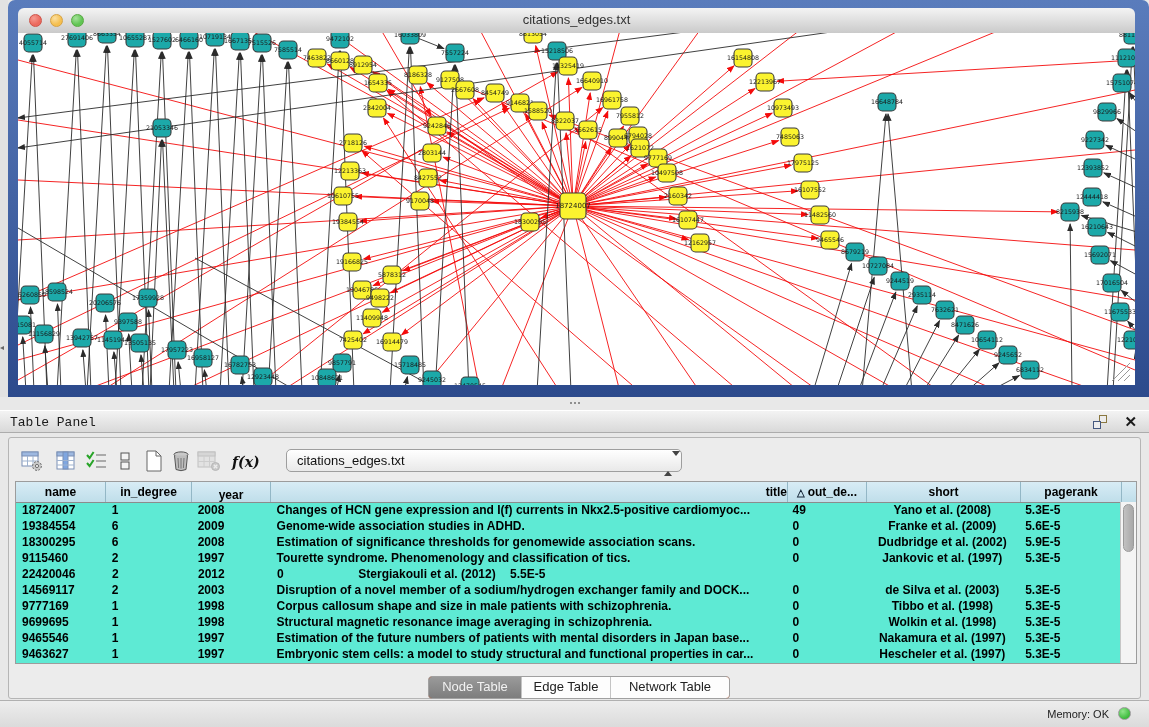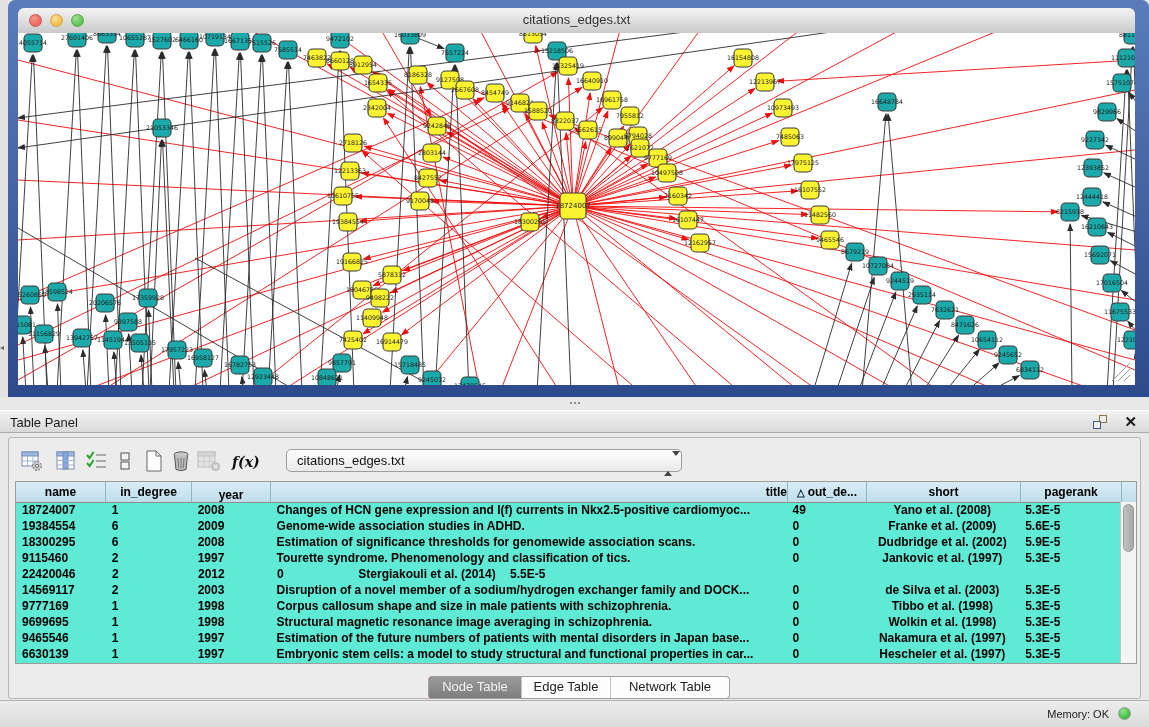--- a/index.html
+++ b/index.html
@@ -41,21 +41,21 @@
   #divider .grip{position:absolute;left:569px;top:4px;width:12px;height:5px;
     background-image:radial-gradient(circle,#8F8F8F 1px,transparent 1.2px);
     background-size:4px 4px;}
 
   
   #panel-header{
     position:absolute;left:0;top:410px;width:1149px;height:23px;
     background:linear-gradient(#F3F3F3,#D9D9D9);
     border-top:1px solid #FFF;border-bottom:1px solid #ACACAC;box-sizing:border-box;
   }
-  #panel-header .ph-title{position:absolute;left:10px;top:4px;font-size:13px;color:#1A1A1A;}
+  #panel-header .ph-title{position:absolute;left:10px;top:4px;font-size:13px;color:#1A1A1A;font-family:Liberation Mono, monospace;}
   .float-icon{position:absolute;right:42px;top:4px;width:14px;height:14px;cursor:default;}
   .float-icon .sq-back{position:absolute;right:0;top:0;width:8px;height:8px;border:1.4px solid #8A7840;box-sizing:border-box;background:#EDEDED;}
   .float-icon .sq-front{position:absolute;left:0;bottom:0;width:8px;height:8px;border:1.4px solid #45587E;box-sizing:border-box;background:#EDEDED;}
   .close-icon{position:absolute;right:12px;top:2px;font-size:15px;font-weight:bold;color:#1A1A1A;line-height:18px;}
 
   
   #panel-box{
     position:absolute;left:8px;top:437px;width:1133px;height:262px;
     background:#ECECEC;border:1px solid #B5B5B5;border-radius:3px;box-sizing:border-box;
   }
@@ -678,21 +678,21 @@
           <div class="td" style="width: 517px;">Tourette syndrome. Phenomenology and classification of tics.</div>
           <div class="td" style="width: 79px;">0</div>
           <div class="td center" style="width: 154px;">Jankovic et al. (1997)</div>
           <div class="td" style="width: 101px;">5.3E-5</div>
         </div>
         <div class="tr">
           <div class="td" style="width: 90px;">22420046</div>
           <div class="td" style="width: 86px;">2</div>
           <div class="td" style="width: 79px;">2012</div>
           <div class="td" style="width: 79px;">0</div>
-          <div class="td center" style="width: 154px;">Stergiakouli et al. (2014)</div>
+          <div class="td center" style="width: 154px;">Stergiakouli et al. (2012)</div>
           <div class="td" style="width: 101px;">5.5E-5</div>
         </div>
         <div class="tr">
           <div class="td" style="width: 90px;">14569117</div>
           <div class="td" style="width: 86px;">2</div>
           <div class="td" style="width: 79px;">2003</div>
           <div class="td" style="width: 517px;">Disruption of a novel member of a sodium/hydrogen exchanger family and DOCK...</div>
           <div class="td" style="width: 79px;">0</div>
           <div class="td center" style="width: 154px;">de Silva et al. (2003)</div>
           <div class="td" style="width: 101px;">5.3E-5</div>
@@ -718,21 +718,21 @@
         <div class="tr">
           <div class="td" style="width: 90px;">9465546</div>
           <div class="td" style="width: 86px;">1</div>
           <div class="td" style="width: 79px;">1997</div>
           <div class="td" style="width: 517px;">Estimation of the future numbers of patients with mental disorders in Japan base...</div>
           <div class="td" style="width: 79px;">0</div>
           <div class="td center" style="width: 154px;">Nakamura et al. (1997)</div>
           <div class="td" style="width: 101px;">5.3E-5</div>
         </div>
         <div class="tr">
-          <div class="td" style="width: 90px;">6630139</div>
+          <div class="td" style="width: 90px;">9463627</div>
           <div class="td" style="width: 86px;">1</div>
           <div class="td" style="width: 79px;">1997</div>
           <div class="td" style="width: 517px;">Embryonic stem cells: a model to study structural and functional properties in car...</div>
           <div class="td" style="width: 79px;">0</div>
           <div class="td center" style="width: 154px;">Hescheler et al. (1997)</div>
           <div class="td" style="width: 101px;">5.3E-5</div>
         </div>
       </div>
     <div id="vscroll">
         <div class="thumb"></div>

